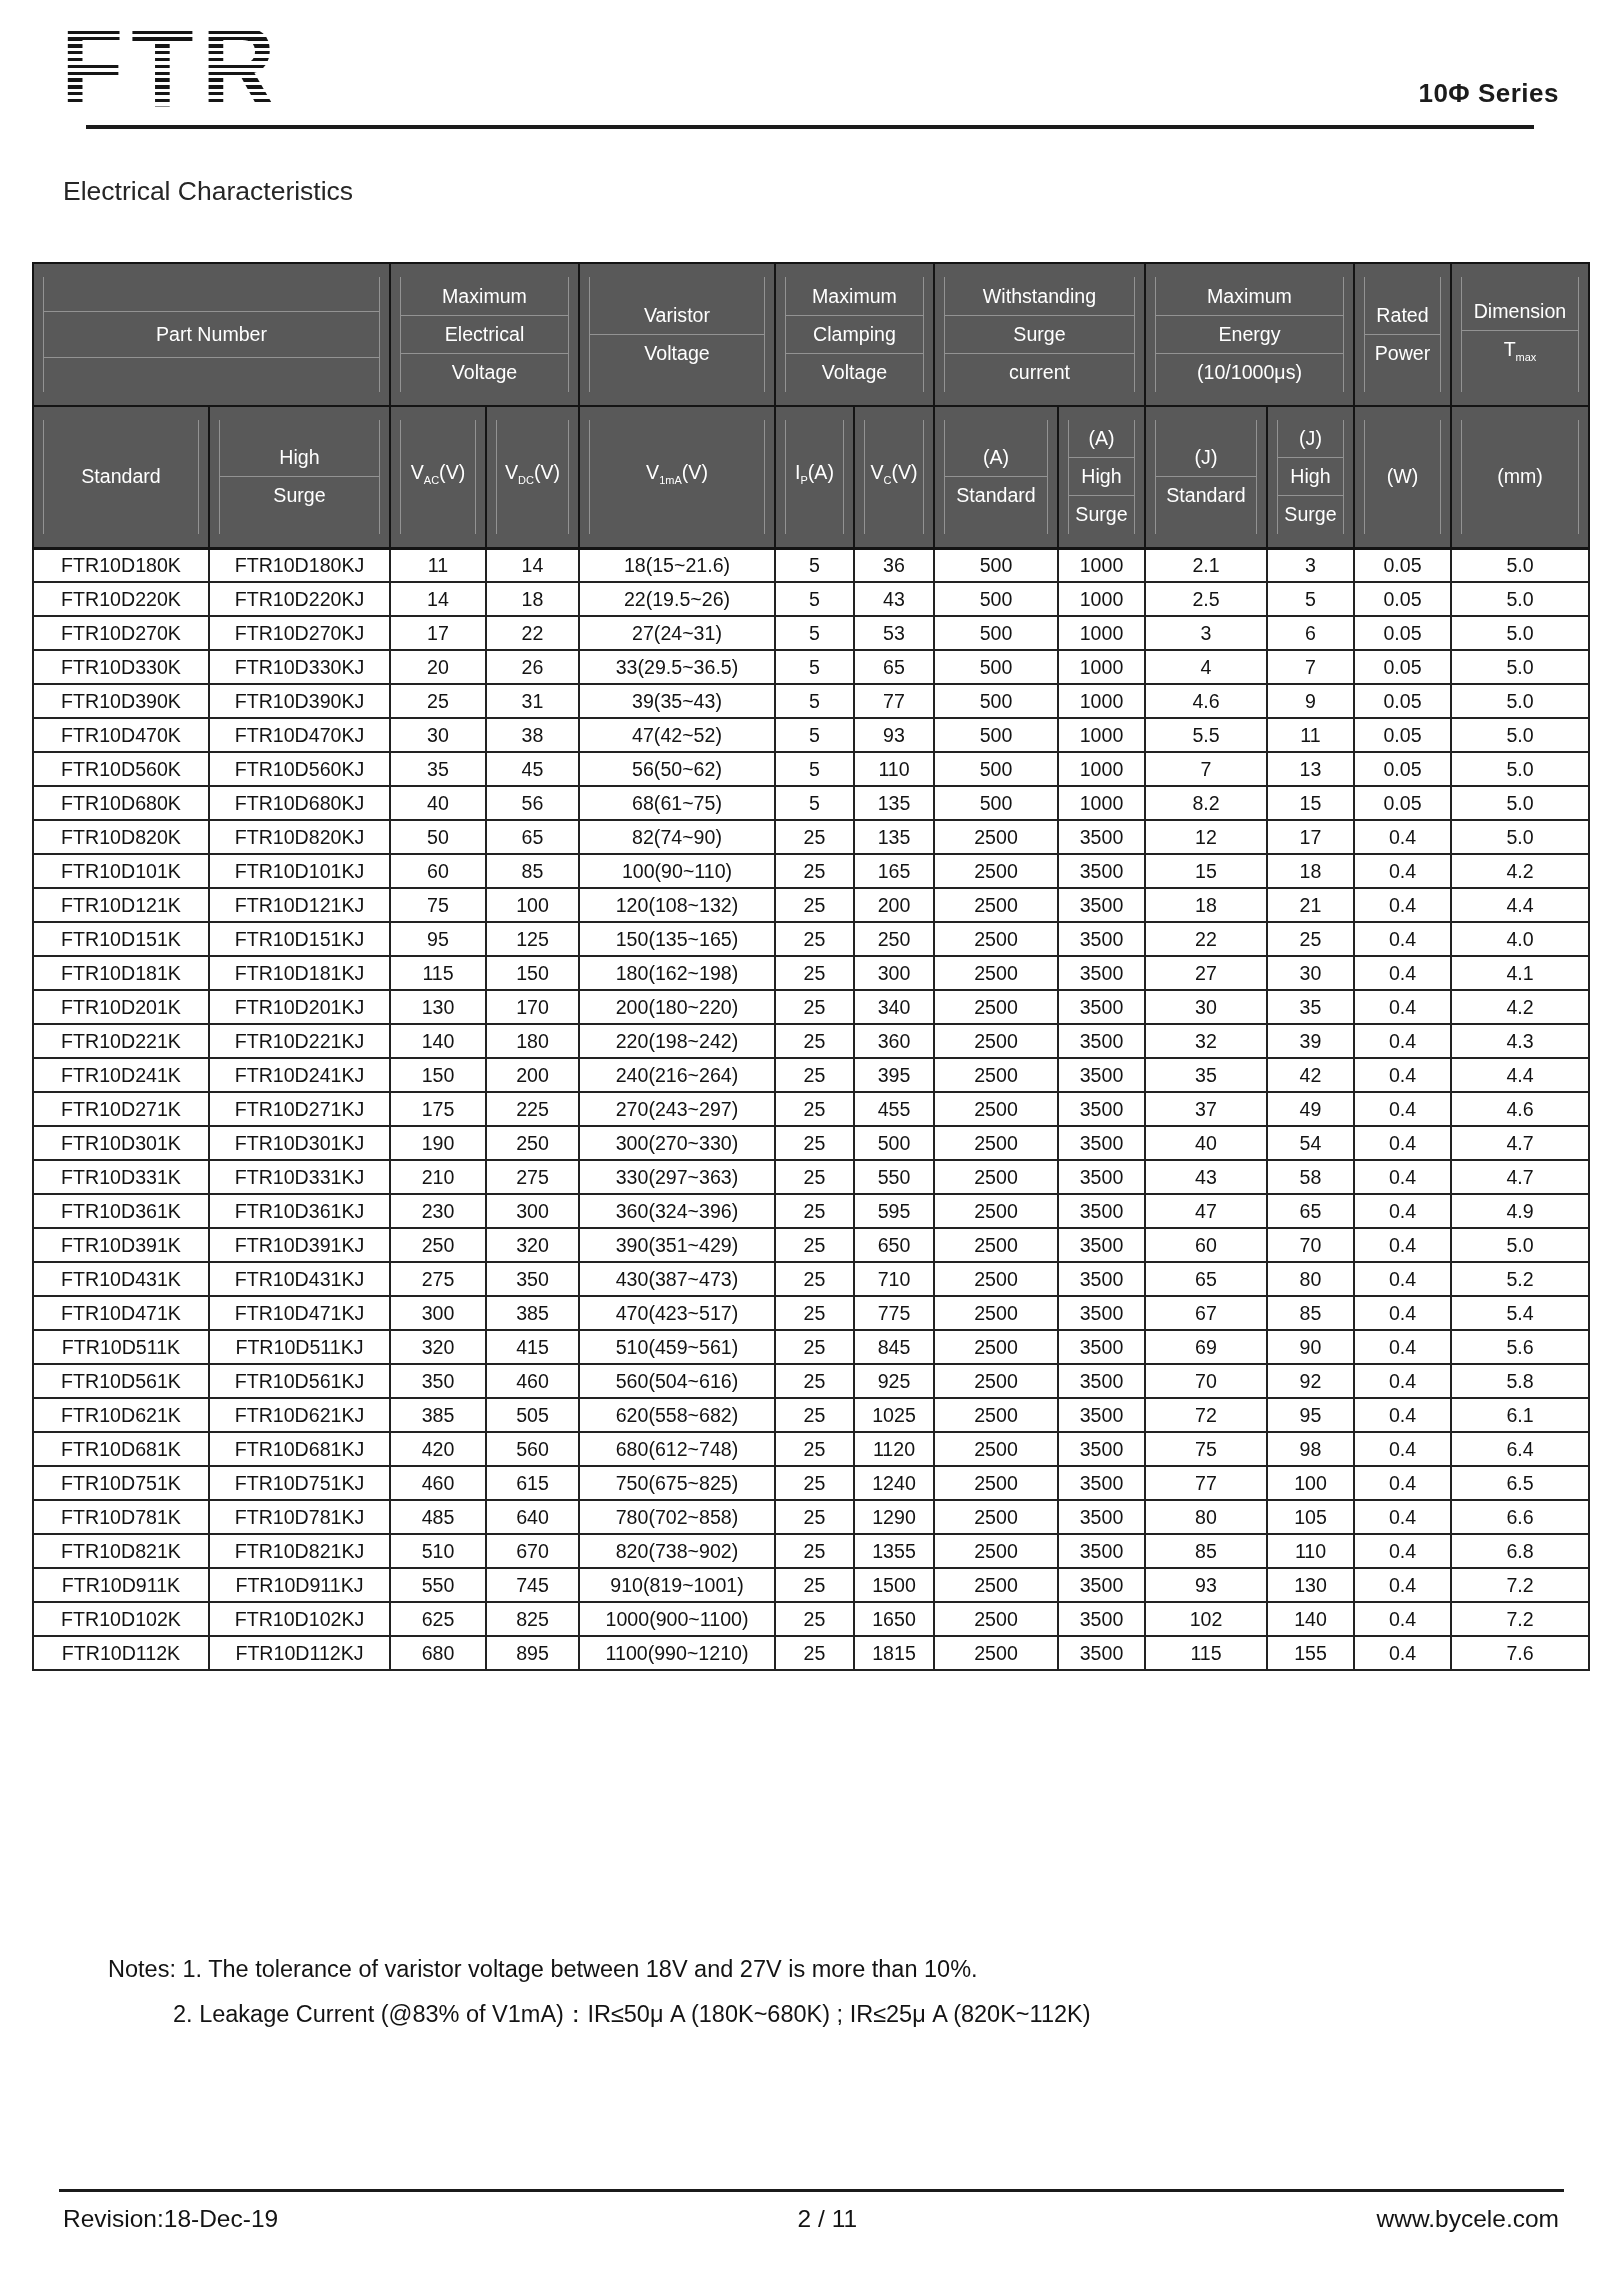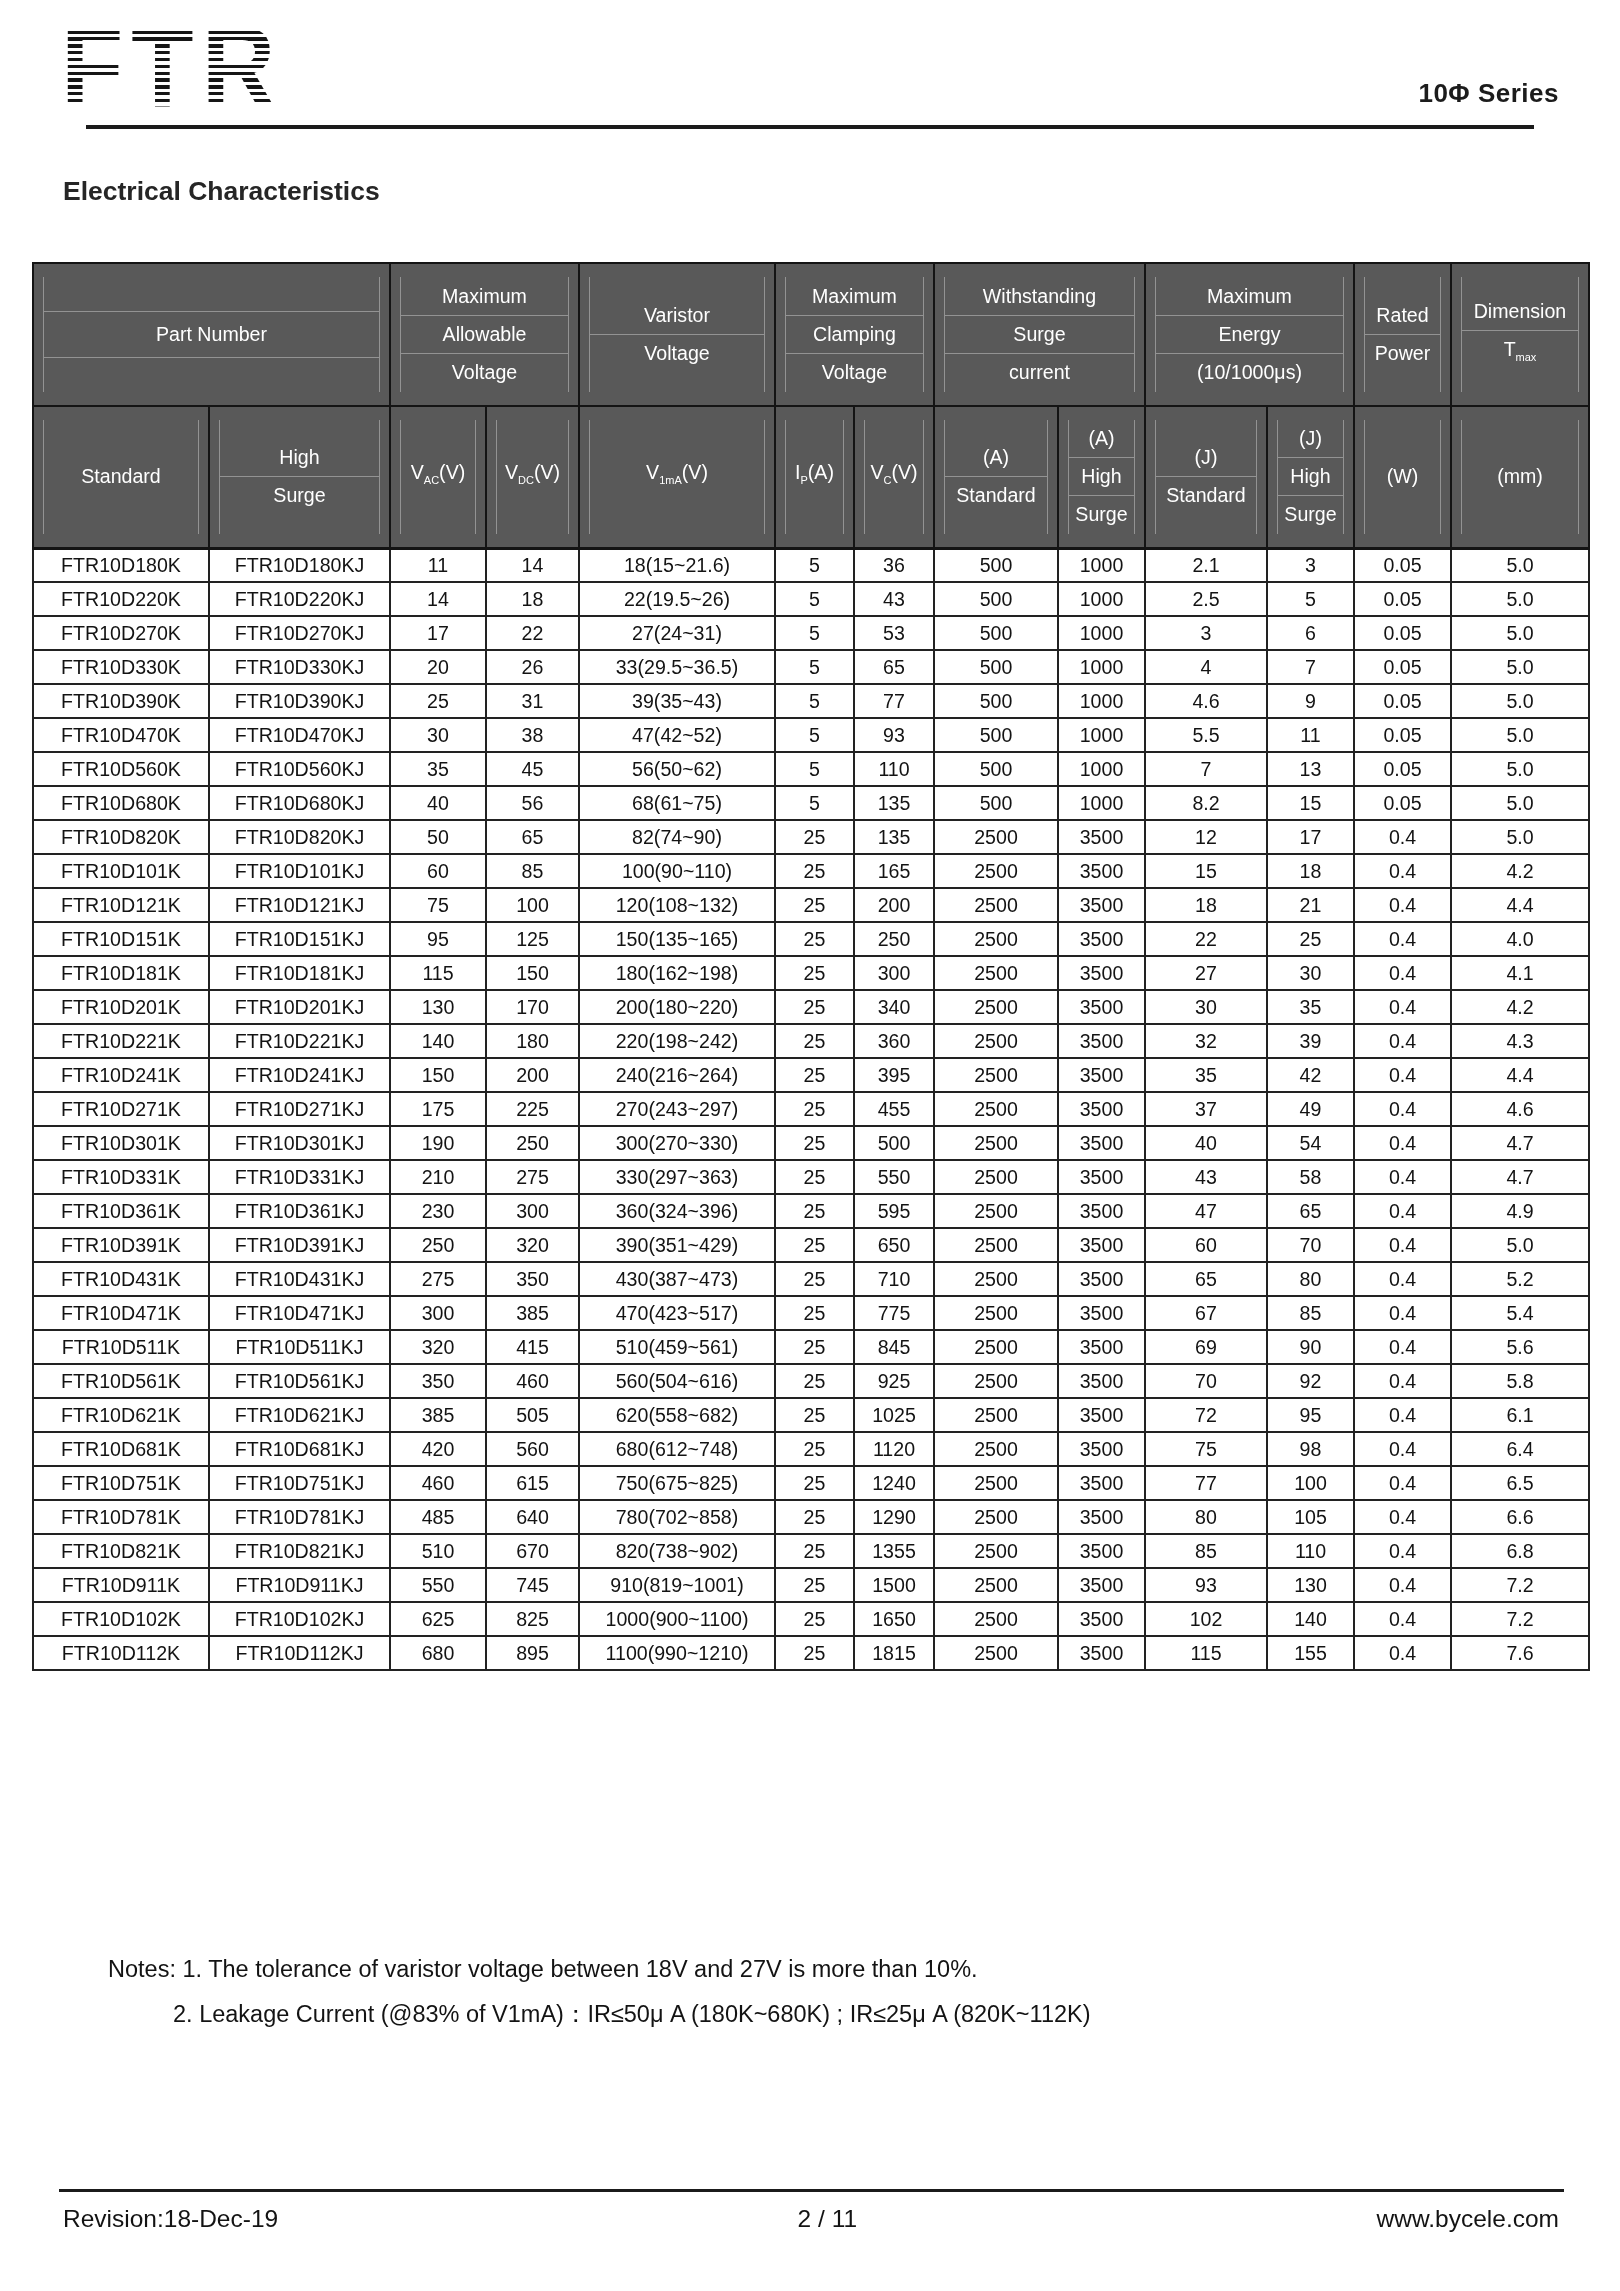--- a/index.html
+++ b/index.html
@@ -17,21 +17,21 @@
     font-size:98px;font-weight:bold;line-height:98px;letter-spacing:7.8px;
     transform:scale(1.04,1.16);transform-origin:left top;
     background:repeating-linear-gradient(180deg,#161616 0 2.9px,#ffffff 2.9px 5.9px);
     -webkit-background-clip:text;background-clip:text;color:transparent;
   }
   .series{
     position:absolute;top:78px;right:61px;
     font-size:26px;font-weight:bold;color:#1c1c1c;letter-spacing:0.5px;
   }
   .header-rule{position:absolute;left:86px;top:125px;width:1448px;height:3.9px;background:#1b1b1b;}
-  .section-title{position:absolute;left:63px;top:176px;margin:0;font-size:26.5px;font-weight:bold;color:#262626;}
+  .section-title{position:absolute;left:63px;top:176px;margin:0;font-size:26.5px;font-weight:normal;color:#262626;}
 
   
   table.ec{
     position:absolute;left:32px;top:262px;width:1558px;
     border-collapse:collapse;table-layout:fixed;
     border:2.9px solid #141414;
   }
   thead tr.g{height:143px;}
   thead tr.s{height:142px;}
   th{
@@ -100,21 +100,21 @@
     <thead>
       <tr class="g">
         <th colspan="2">
           <div class="inner">
               <div class="ln pn">Part Number</div>
             </div>
         </th>
         <th colspan="2">
           <div class="inner">
             <div class="ln">Maximum</div>
-            <div class="ln">Allowable</div>
+            <div class="ln">Electrical</div>
             <div class="ln">Voltage</div>
           </div>
         </th>
         <th>
           <div class="inner">
             <div class="ln">Varistor</div>
             <div class="ln">Voltage</div>
           </div>
         </th>
         <th colspan="2">

